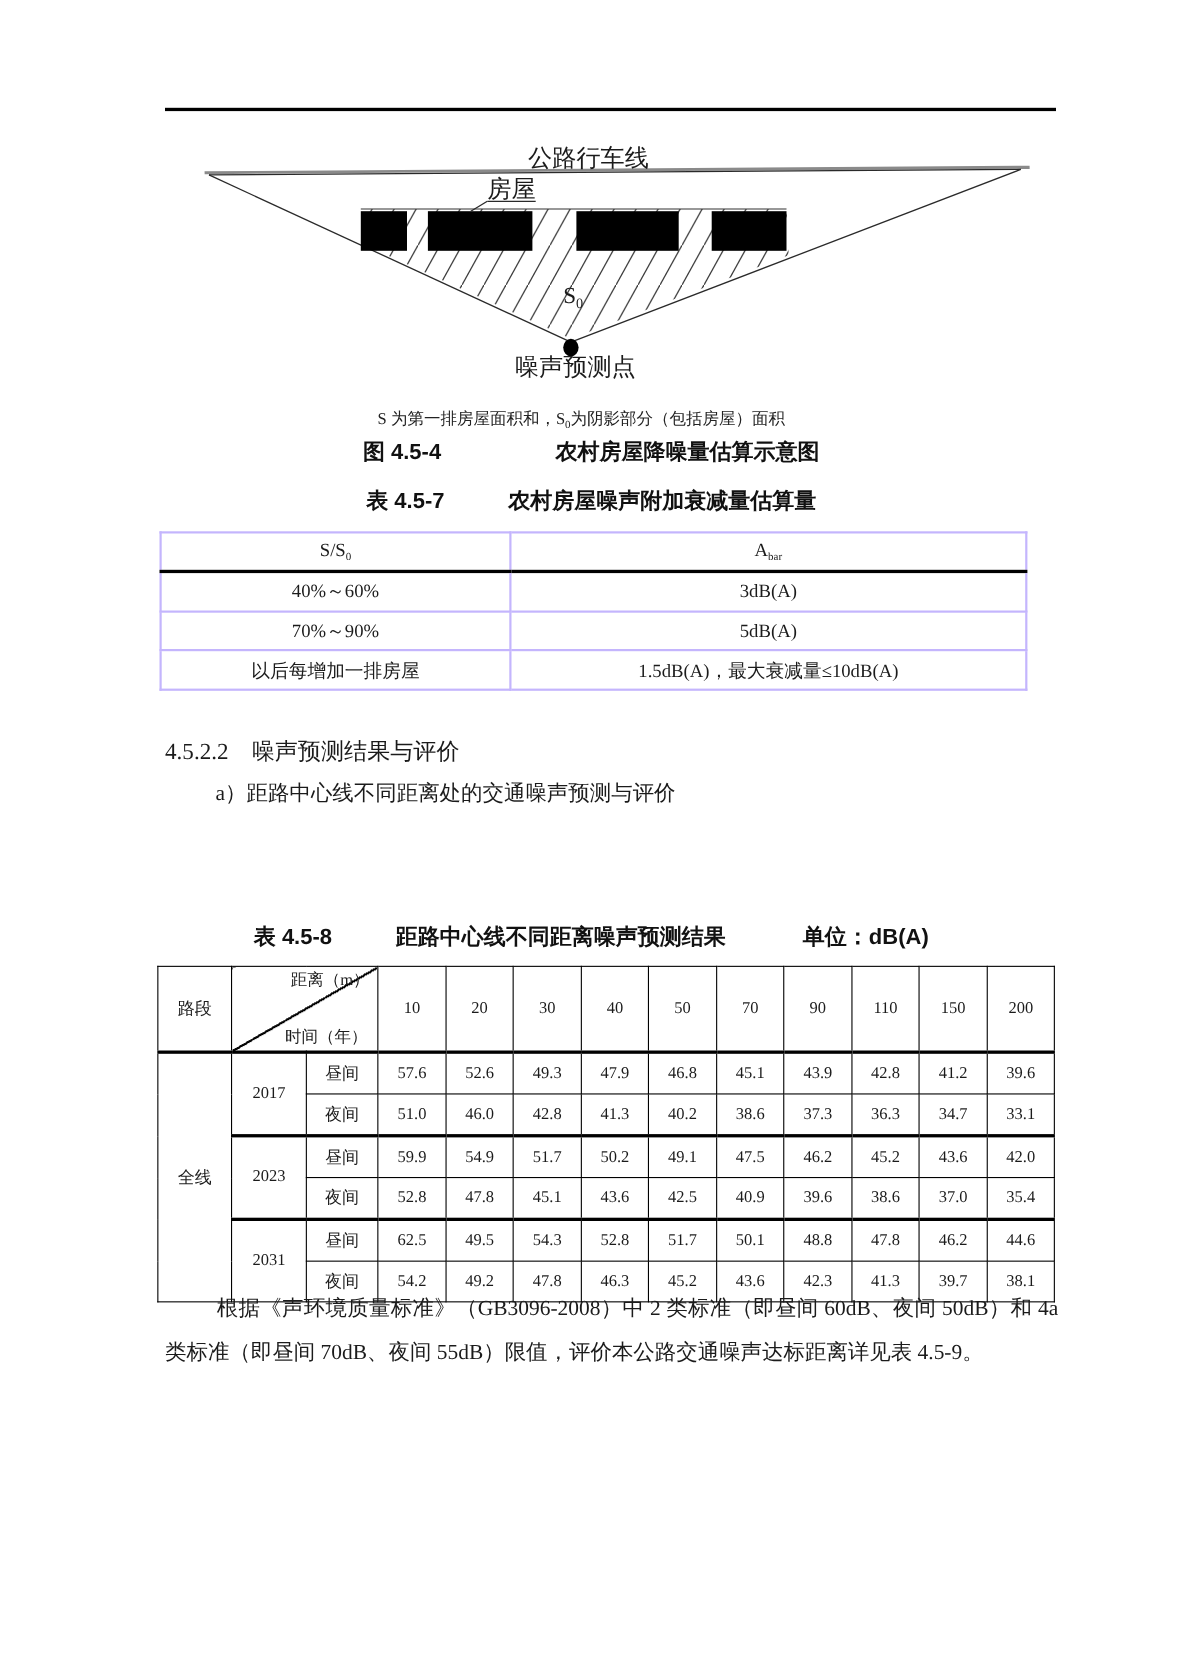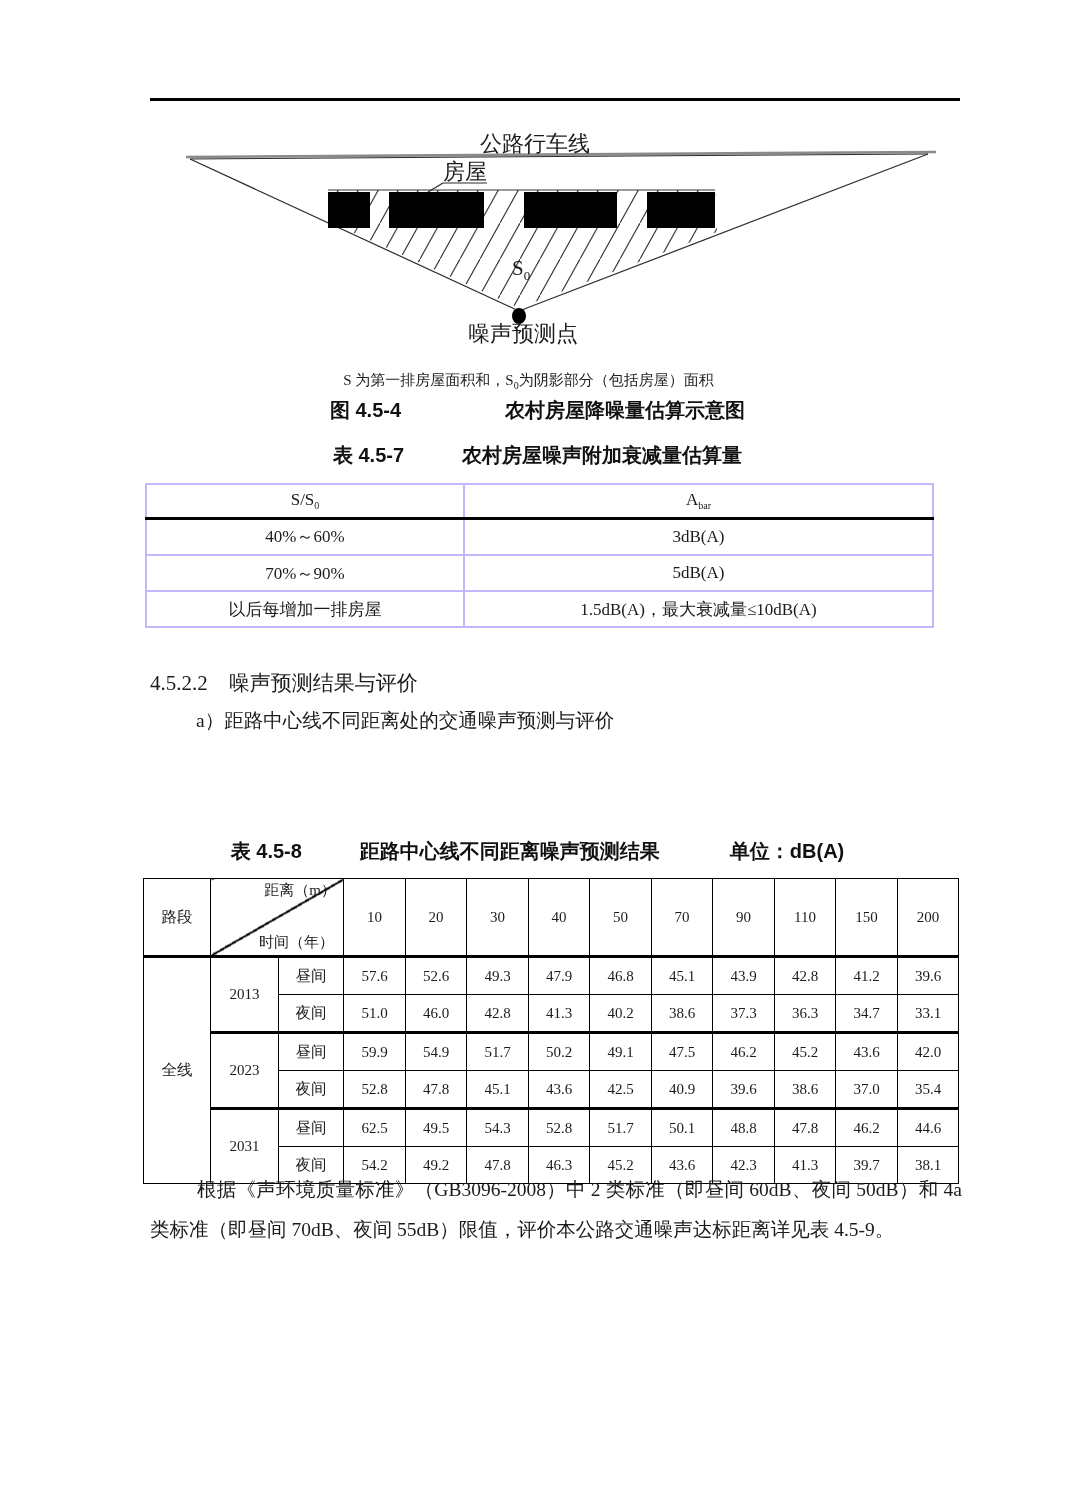--- a/index.html
+++ b/index.html
@@ -201,21 +201,21 @@
       <td class="thickb">40</td>
       <td class="thickb">50</td>
       <td class="thickb">70</td>
       <td class="thickb">90</td>
       <td class="thickb">110</td>
       <td class="thickb">150</td>
       <td class="thickb">200</td>
     </tr>
     <tr>
       <td rowspan="6" class="zh">全线</td>
-      <td rowspan="2" class="thickb">2013</td>
+      <td rowspan="2" class="thickb">2017</td>
       <td class="zh">昼间</td>
       <td>57.6</td>
       <td>52.6</td>
       <td>49.3</td>
       <td>47.9</td>
       <td>46.8</td>
       <td>45.1</td>
       <td>43.9</td>
       <td>42.8</td>
       <td>41.2</td>

